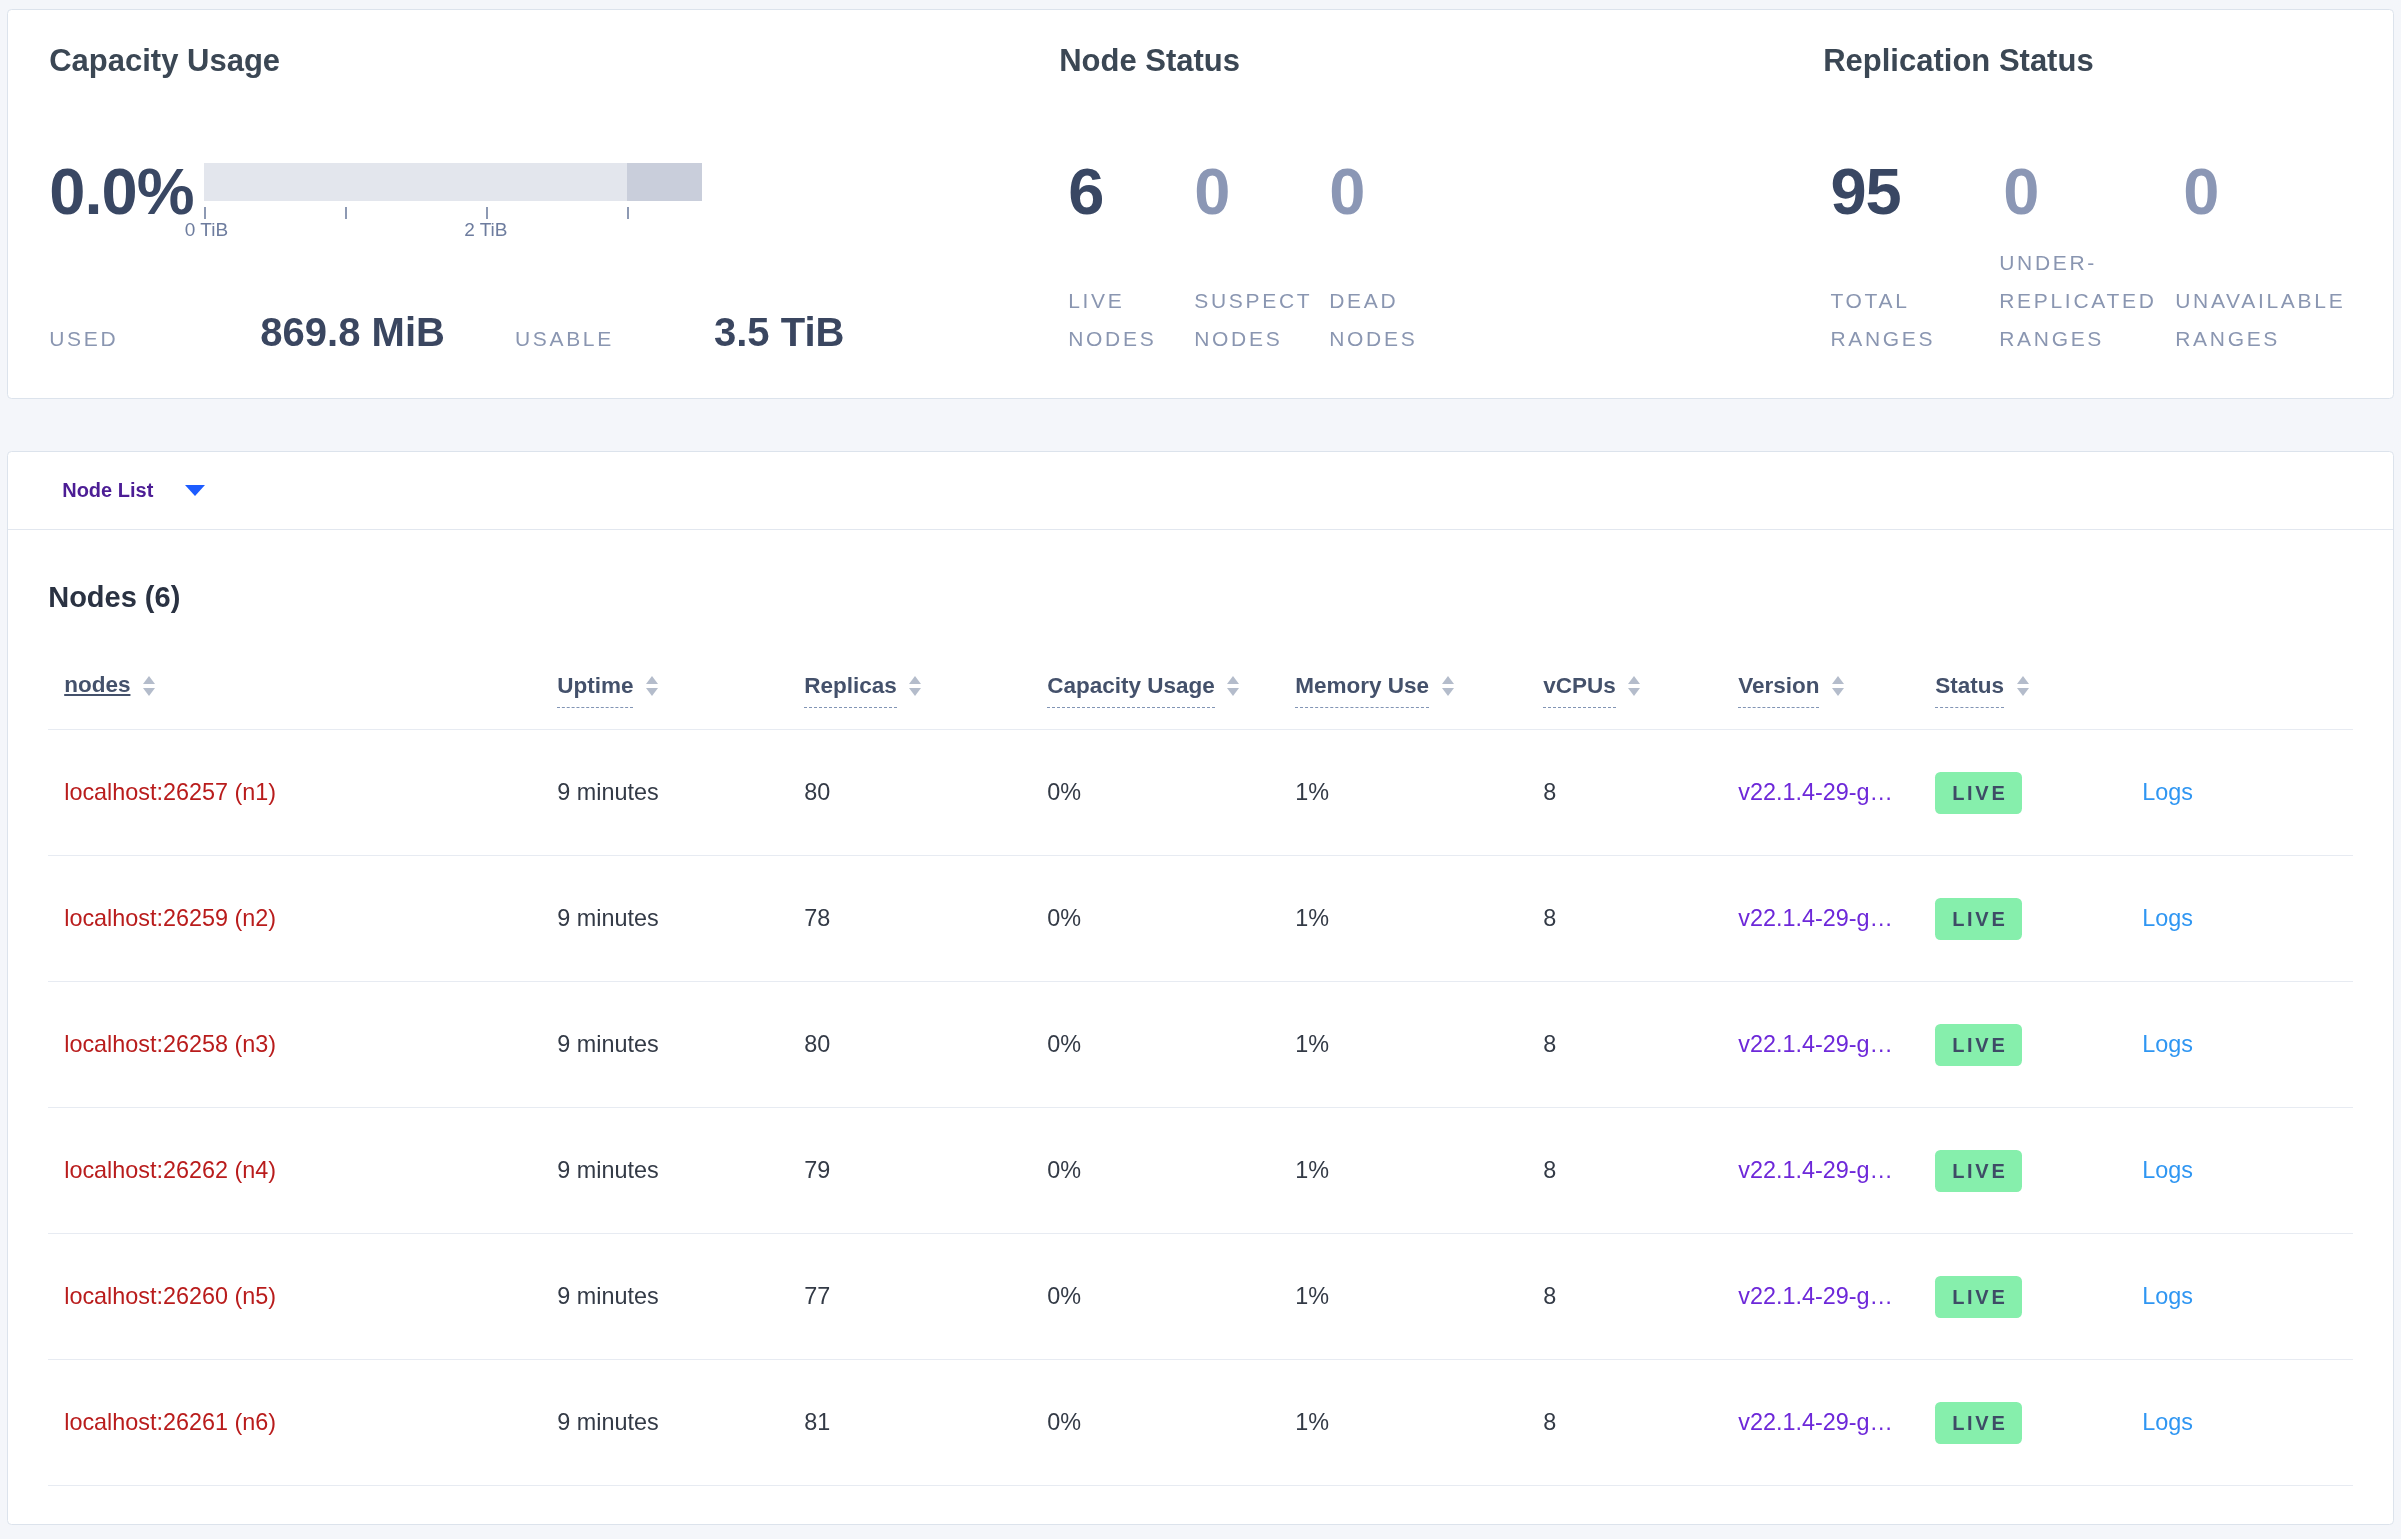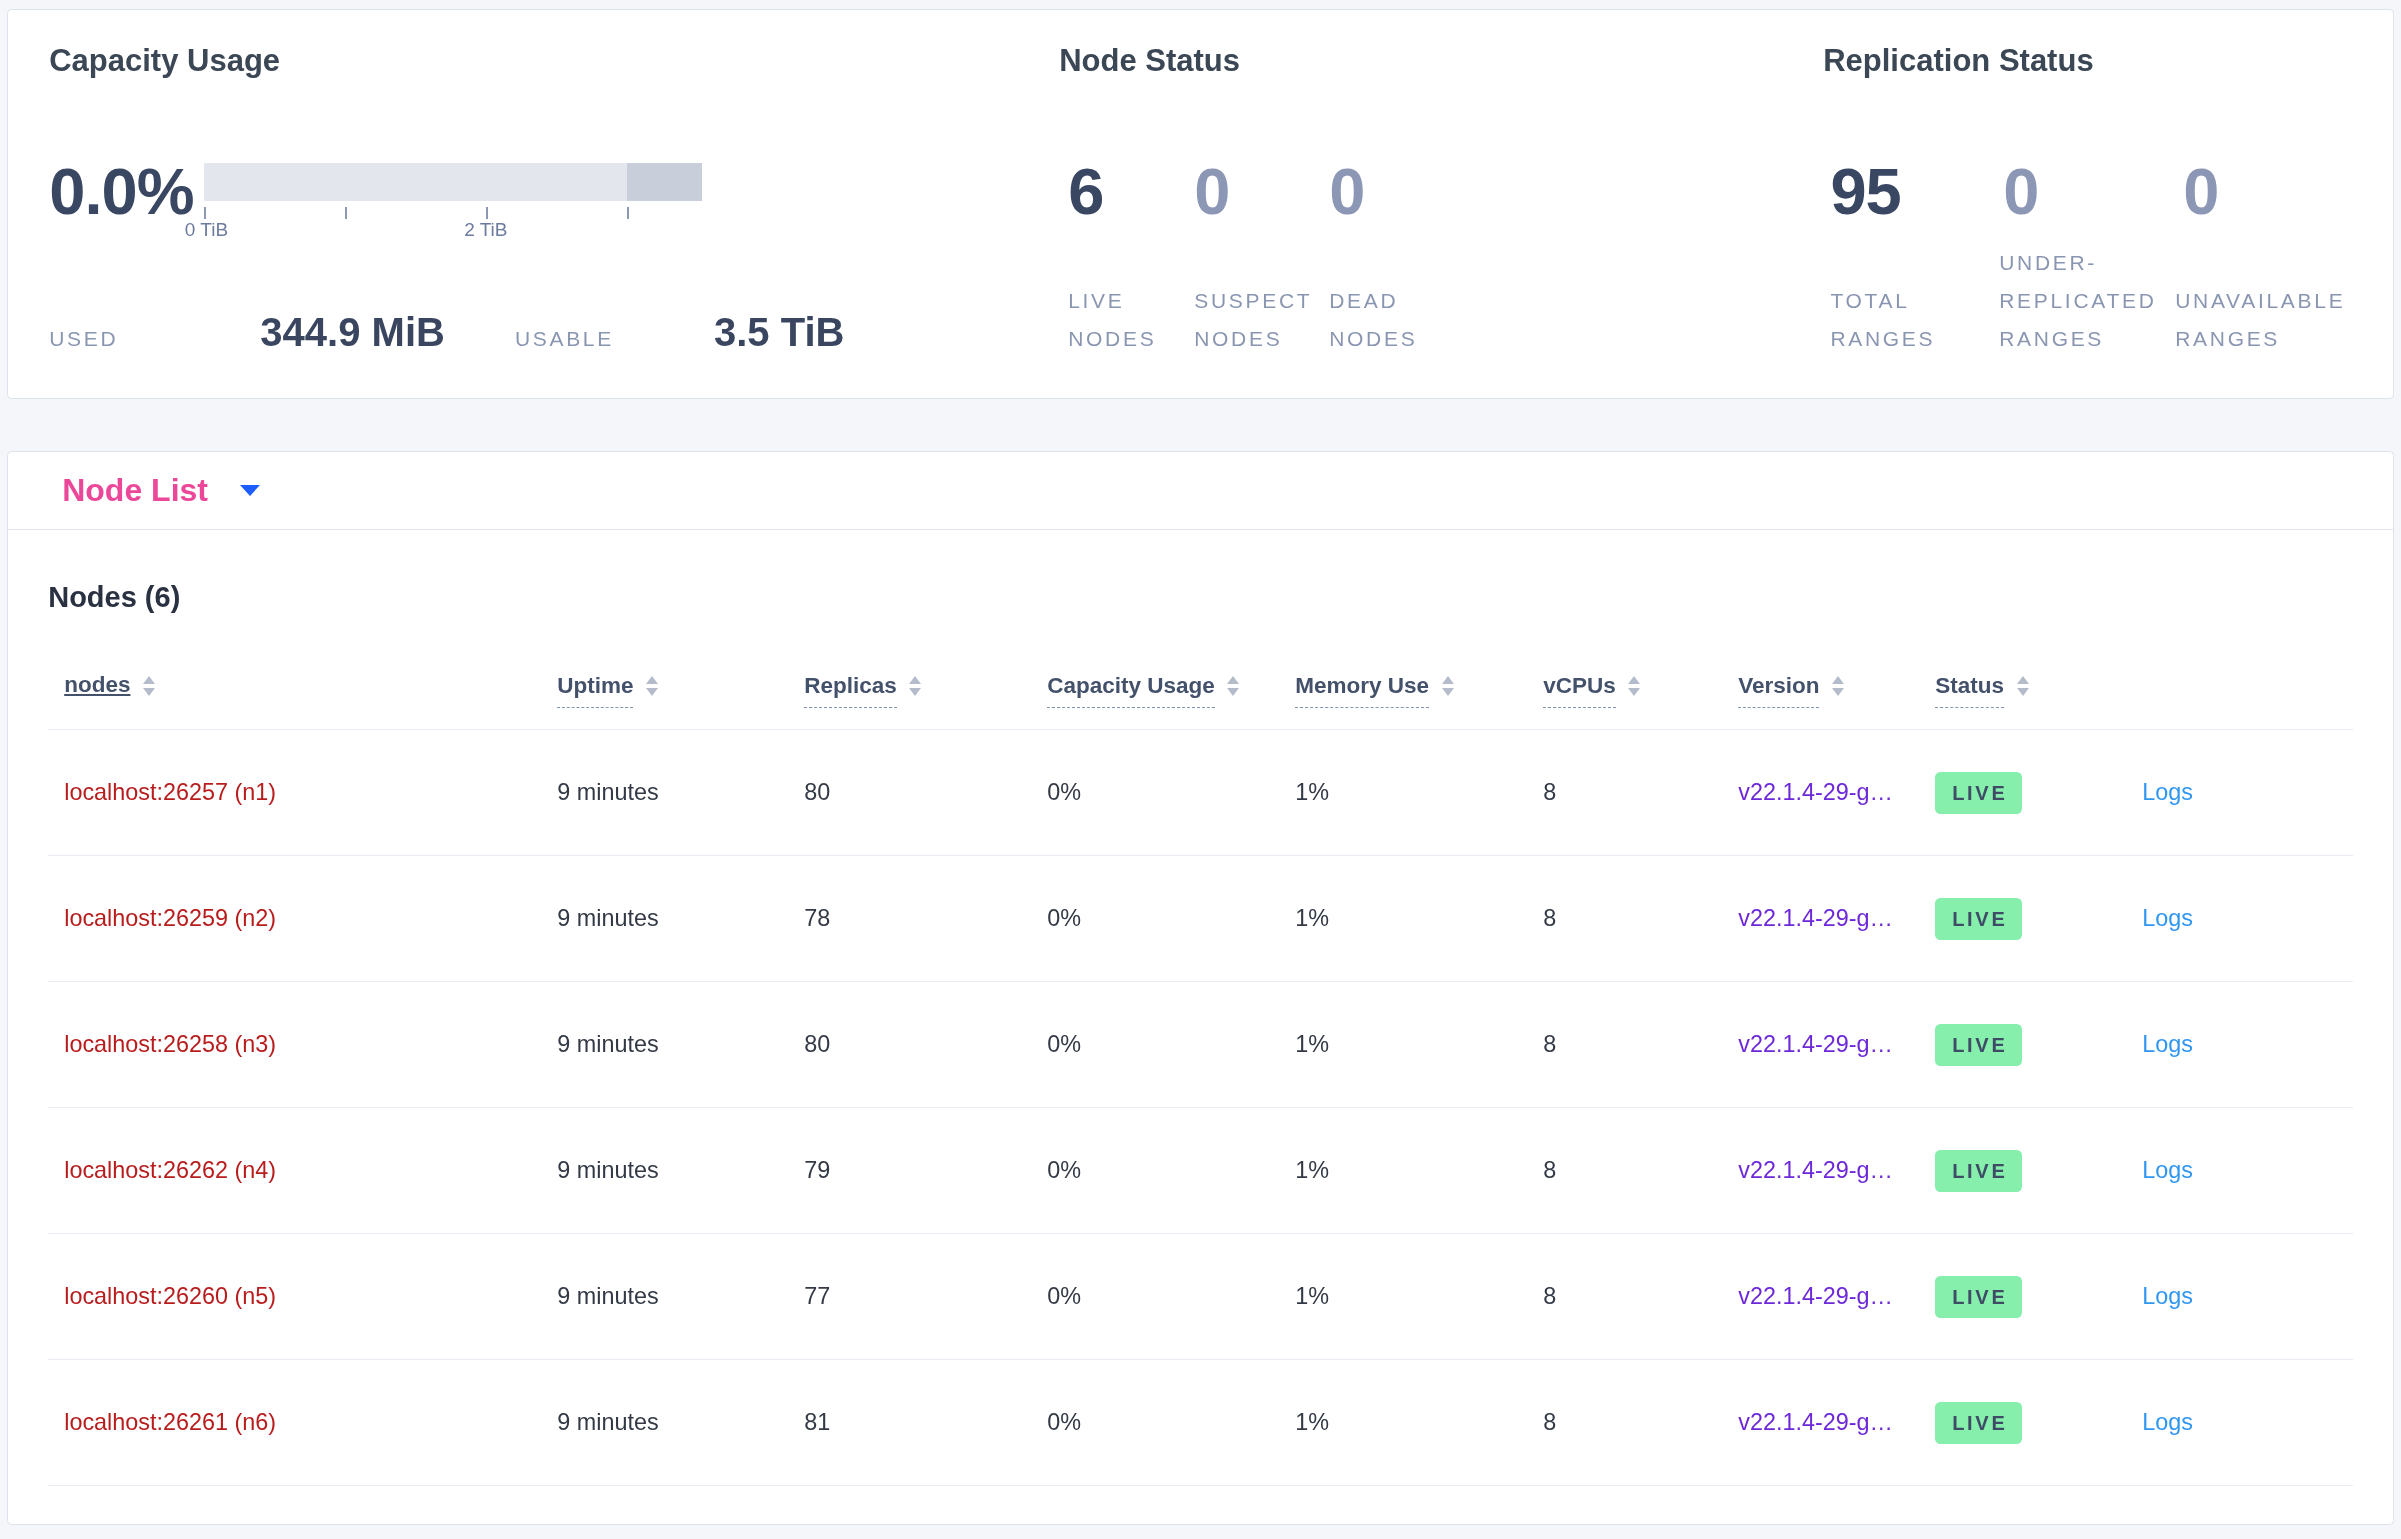--- a/index.html
+++ b/index.html
@@ -69,21 +69,21 @@
   .cols-repl-l  > .stat-label:nth-child(1){ width:180px; padding-left:7.2px; }
   .cols-repl-l  > .stat-label:nth-child(2){ width:180px; padding-right:9px; }
   .cols-repl-l  > .stat-label:nth-child(3){ width:216px; }
 
   
   .view-card { margin-top:52px; }
   .selector-bar {
     height:78px; display:flex; align-items:center;
     padding-left:54px; border-bottom:0.9px solid #e2e7ef;
   }
-  .selector-label { font-size:32px; font-weight:600; color:#ec4899; cursor:pointer; }
+  .selector-label { font-size:20px; font-weight:600; color:#4c1d95; cursor:pointer; }
   .caret-down {
     width:0; height:0; margin-left:32px;
     border-left:10px solid transparent; border-right:10px solid transparent;
     border-top:11.7px solid #1d5cff;
   }
 
   .nodes-section { padding:0 40px 0 40px; }
   .nodes-heading { padding-top:47px; font-size:29px; line-height:40px; font-weight:600; color:#2a3242; }
 
   .ntable { margin-top:34px; }
@@ -134,21 +134,21 @@
           <span class="gauge-tick" style="left:85%"></span>
         </div>
         <div class="gauge-labels">
           <span class="gauge-label" style="left:0.5%">0 TiB</span>
           <span class="gauge-label" style="left:56.6%">2 TiB</span>
         </div>
       </div>
     </div>
     <div class="kv-row">
       <span class="stat-label">USED</span>
-      <span class="kv-value" style="margin-left:94px">344.9 MiB</span>
+      <span class="kv-value" style="margin-left:94px">869.8 MiB</span>
       <span class="stat-label" style="margin-left:22px">USABLE</span>
       <span class="kv-value" style="margin-left:52px">3.5 TiB</span>
     </div>
   </div>
 
   <div class="stats-section sec-nodes">
     <div class="section-title">Node Status</div>
     <div class="big-row cols-nodes">
       <div class="num-col">
           <span class="big-num">6</span>

